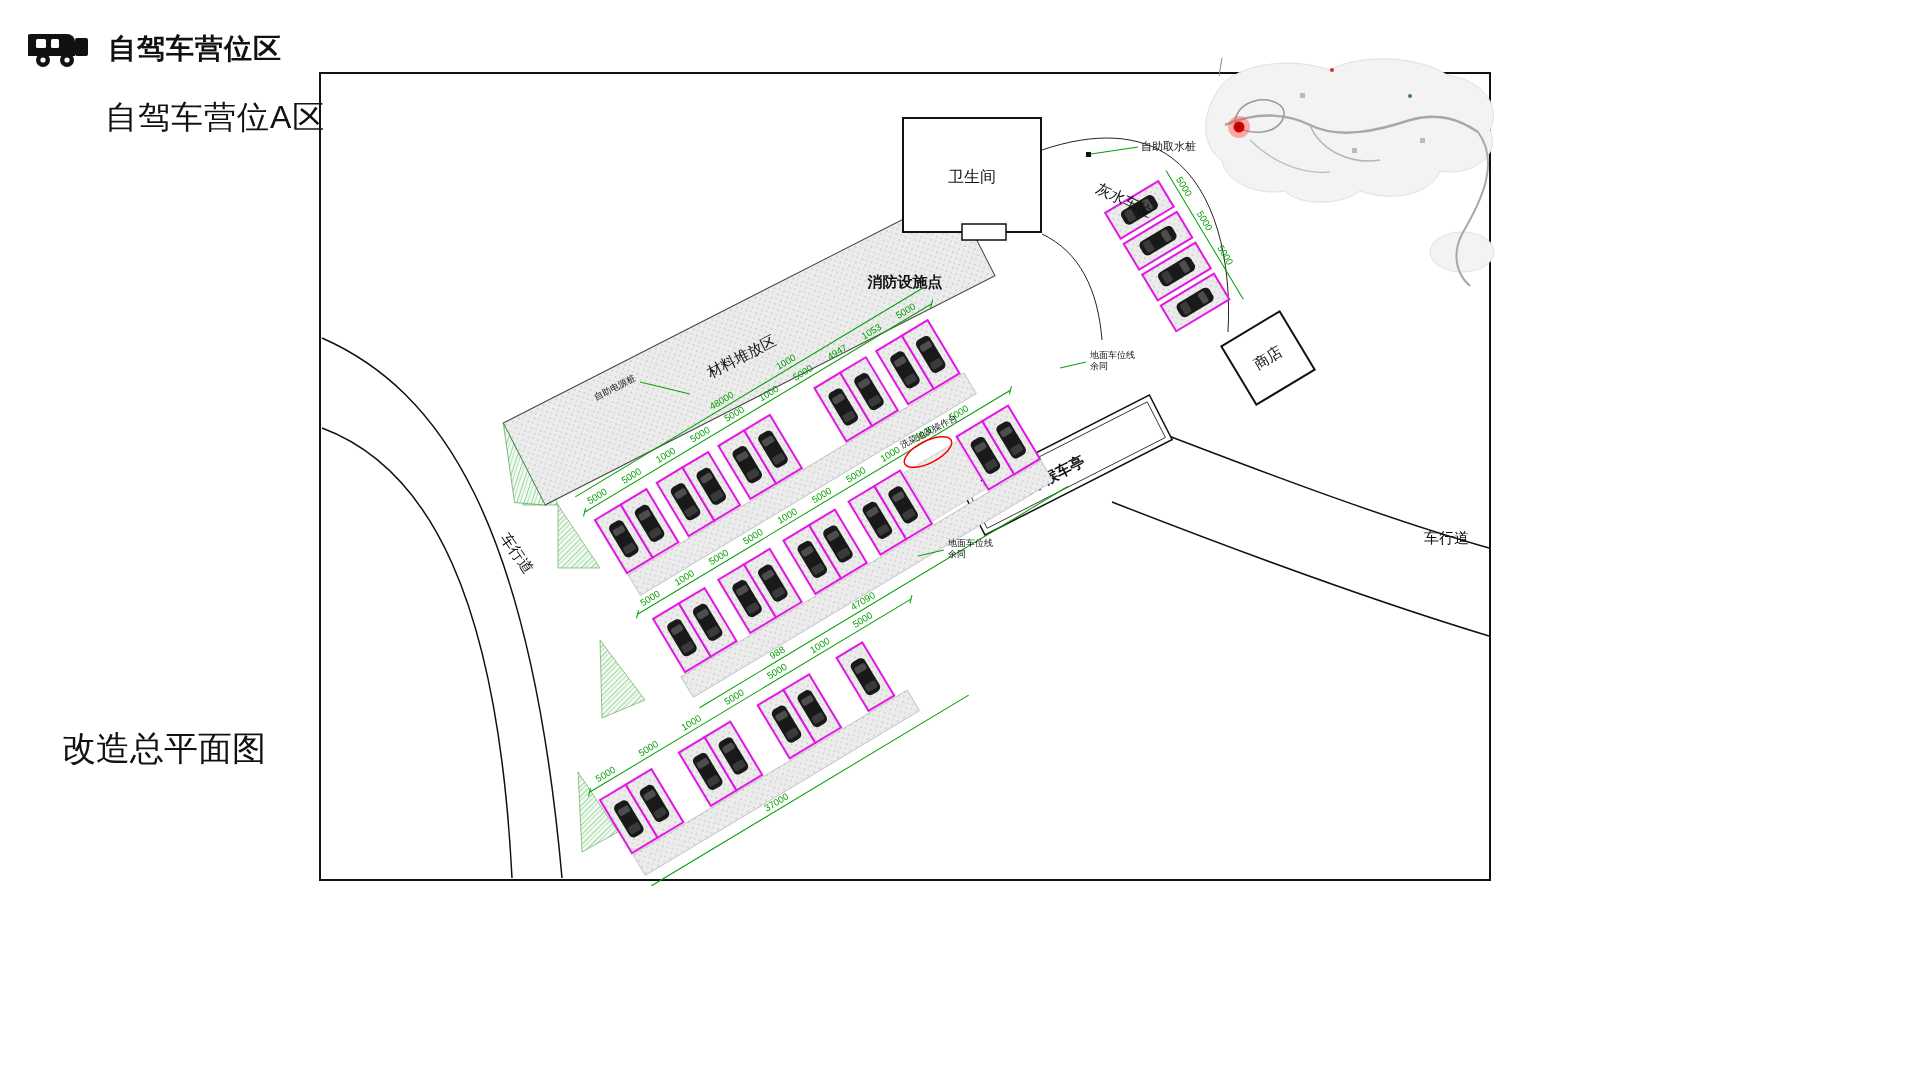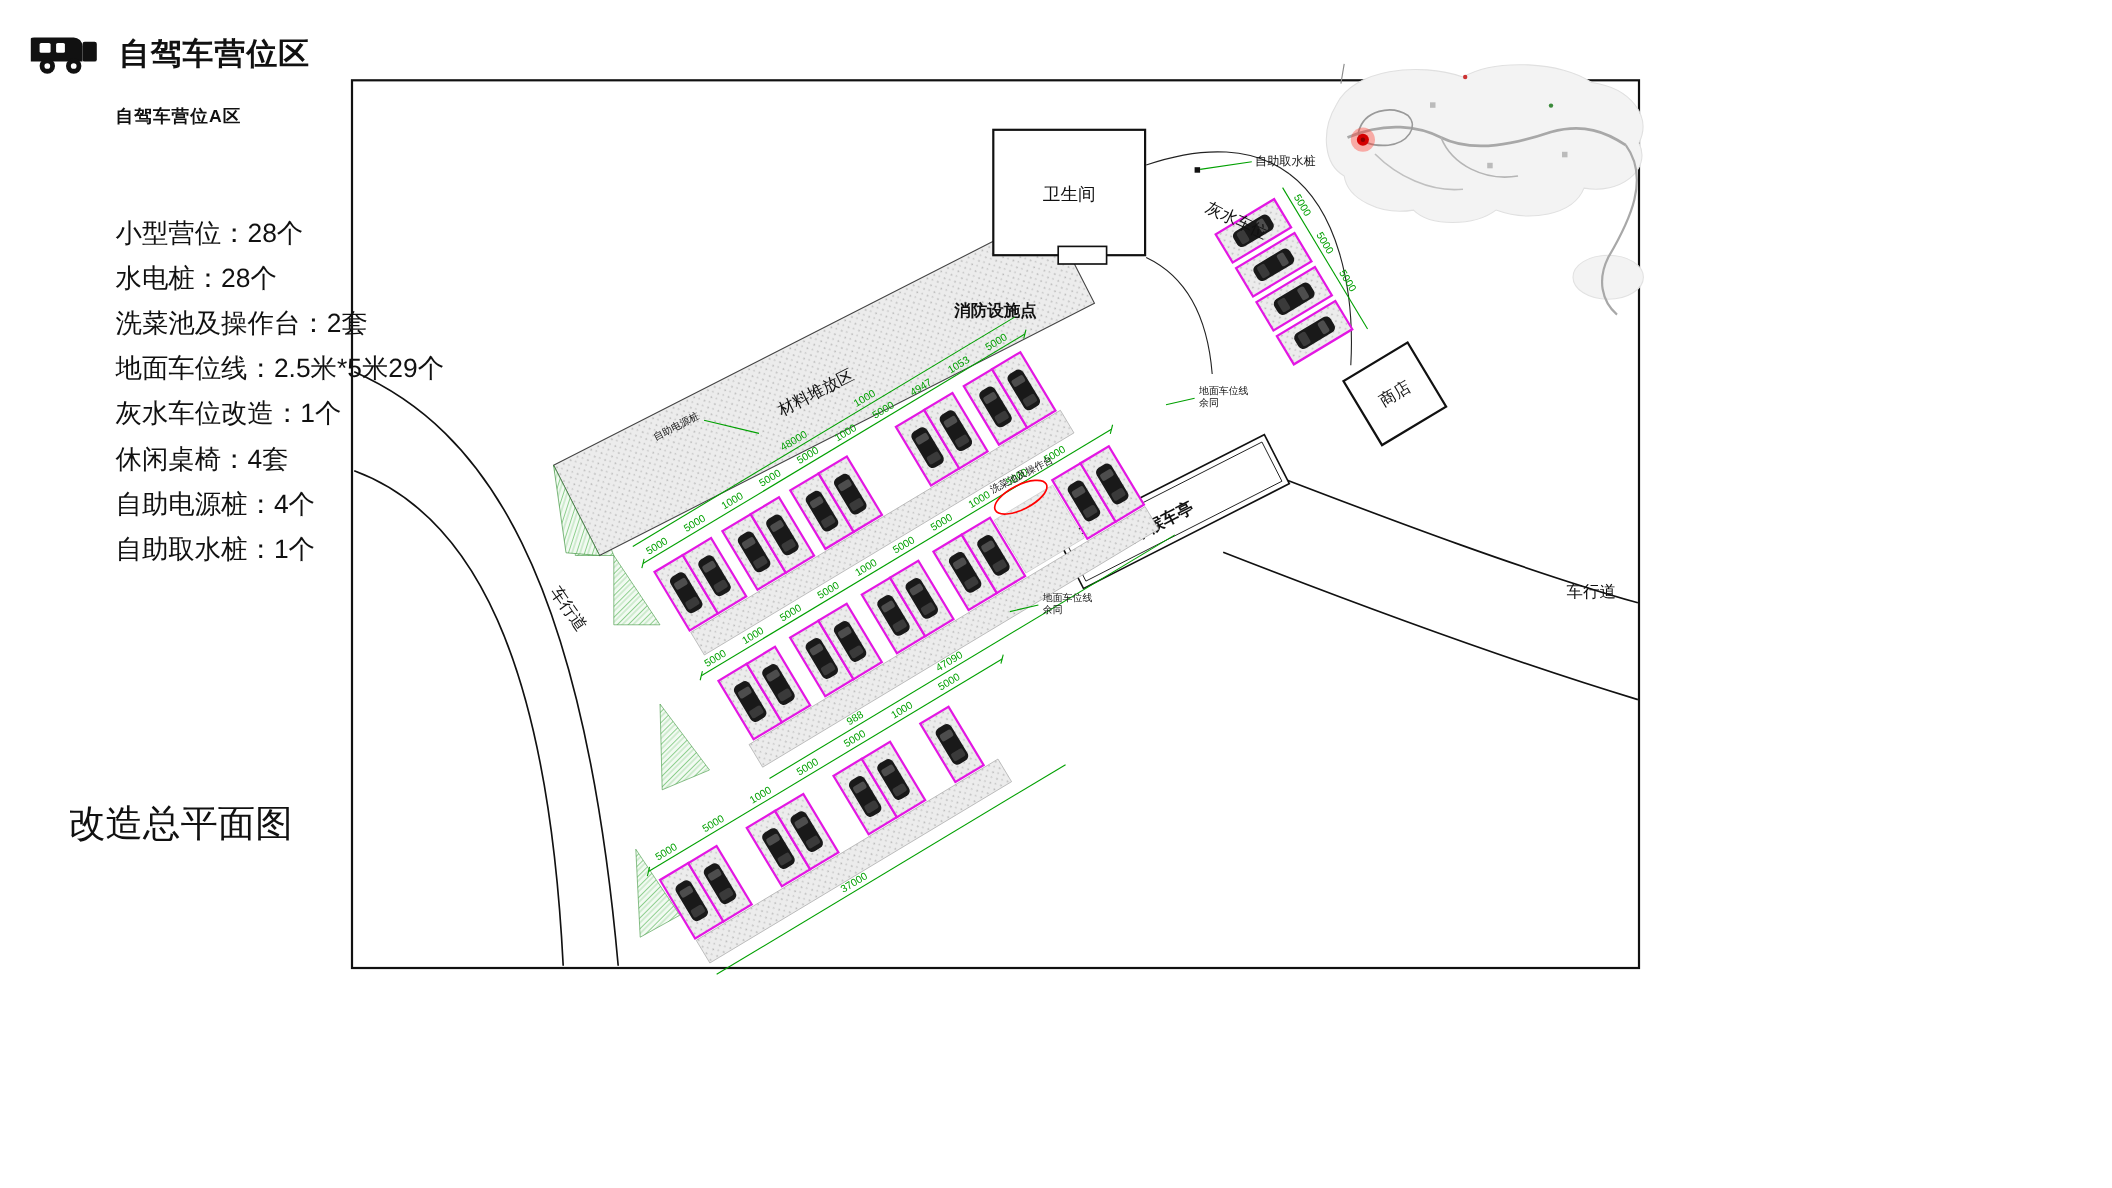--- a/index.html
+++ b/index.html
@@ -1,20 +1,20 @@
 <!DOCTYPE html>
 <html><head>
 <meta charset="utf-8">
 <style>
   html,body{margin:0;padding:0;background:#fff;}
   .page{position:relative;width:1752px;height:1080px;background:#fff;overflow:hidden;
         font-family:"Liberation Sans",sans-serif;color:#111;}
   .hdr{position:absolute;left:28px;top:26px;display:flex;align-items:center;gap:16px;}
   .hdr h1{font-size:28px;font-weight:700;margin:0;letter-spacing:1px;}
-  .sub{position:absolute;left:105px;top:96px;font-size:16px;font-weight:700;letter-spacing:1px;text-align:right;}
+  .sub{position:absolute;left:105px;top:96px;font-size:32px;font-weight:400;letter-spacing:1px;text-align:right;}
   .specs{position:absolute;left:105px;top:192px;font-size:24px;line-height:41px;}
   .specs div{white-space:nowrap;}
   .caption{position:absolute;left:62px;top:726px;font-size:34px;}
   svg.plan{position:absolute;left:0;top:0;}
   text{font-family:"Liberation Sans",sans-serif;}
   .lbl{font-size:15px;fill:#111;}
   .lbl-b{font-weight:700;}
   .lbl-lg{font-size:16px;}
   .dim{font-size:9.5px;fill:#00a000;text-anchor:middle;}
   .tiny{font-size:9px;fill:#111;}
@@ -32,30 +32,20 @@
       <rect x="47" y="12" width="13" height="18" rx="2" fill="#111"></rect>
       <circle cx="15" cy="34" r="7" fill="#111"></circle>
         <circle cx="15" cy="34" r="2.6" fill="#fff"></circle>
       <circle cx="39" cy="34" r="7" fill="#111"></circle>
         <circle cx="39" cy="34" r="2.6" fill="#fff"></circle>
     </svg>
     <h1>自驾车营位区</h1>
   </div>
   <div class="sub">自驾车营位A区</div>
 
-  <div class="specs">
-    <div>小型营位：28个</div>
-    <div>水电桩：28个</div>
-    <div>洗菜池及操作台：2套</div>
-    <div>地面车位线：2.5米*5米29个</div>
-    <div>灰水车位改造：1个</div>
-    <div>休闲桌椅：4套</div>
-    <div>自助电源桩：4个</div>
-    <div>自助取水桩：1个</div>
-  </div>
 
   <div class="caption">改造总平面图</div>
 
   <svg class="plan" width="1920" height="1080" viewBox="0 0 1920 1080">
     <defs>
       <pattern id="pav" width="7" height="7" patternUnits="userSpaceOnUse">
         <rect width="7" height="7" fill="#ececec"></rect>
         <circle cx="2" cy="2" r="0.8" fill="#b9b9b9"></circle>
         <circle cx="5.5" cy="5" r="0.8" fill="#c8c8c8"></circle>
       </pattern>

